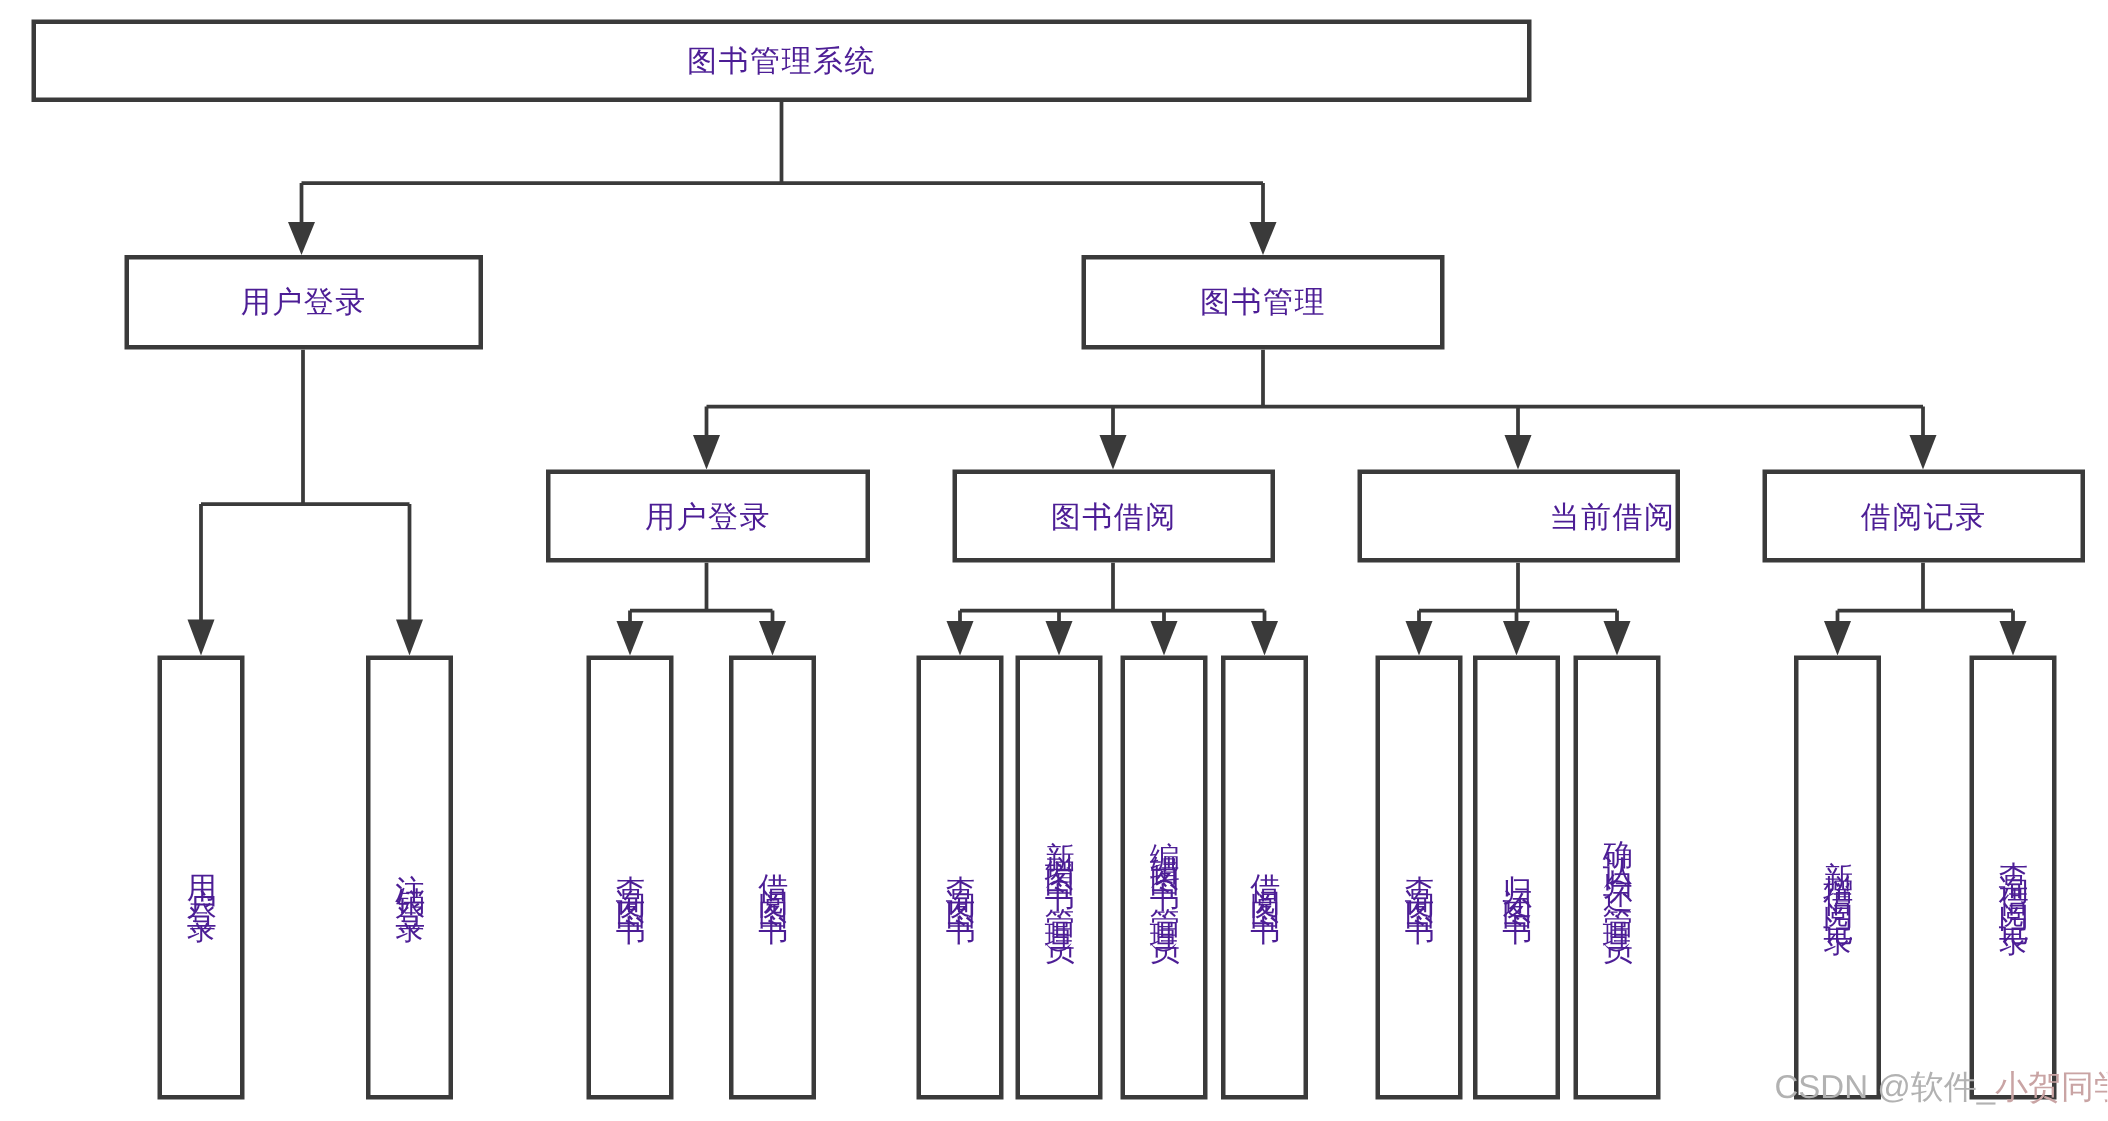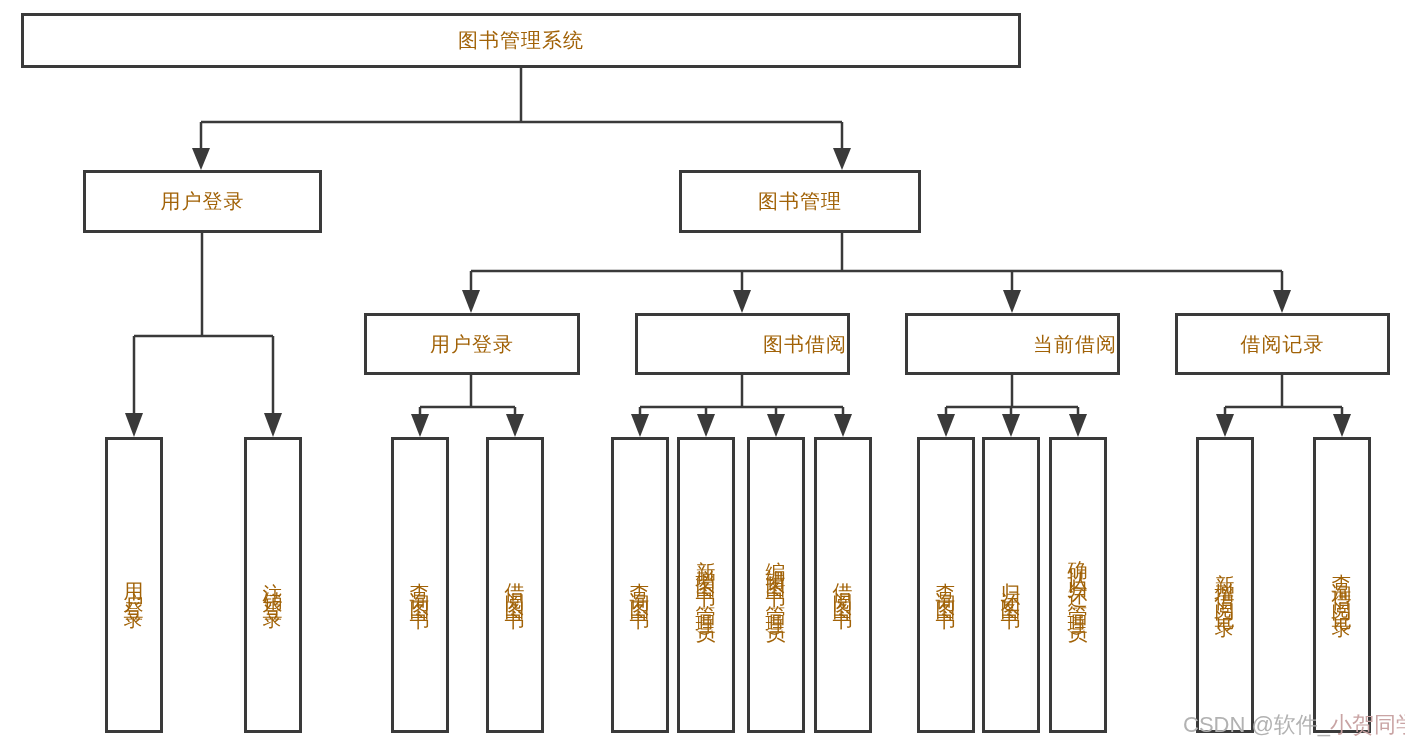--- a/index.html
+++ b/index.html
@@ -20,21 +20,21 @@
   .node {
     position: absolute;
     box-sizing: border-box;
     border: 3px solid #3a3a3a;
     background: #ffffff;
     display: flex;
     align-items: center;
     justify-content: center;
     font-size: 20px;
     letter-spacing: 1px;
-    color: #a16207;
+    color: #4c1d95;
     z-index: 2;
   }
   .node.leaf { width: 58px; top: 437px; height: 296px; }
   .leaf .vtext {
     writing-mode: vertical-rl;
     text-orientation: mixed;
     letter-spacing: 9px;
     line-height: 1;
     font-size: 20px;
     white-space: nowrap;
@@ -126,28 +126,28 @@
     </g>
   </svg>
 
   <div class="node" style="left:21px; top:13px; width:1000px; height:55px;">
     <span>图书管理系统</span>
   </div>
 
   <div class="node" style="left:83px; top:170px; width:239px; height:63px;">
     <span>用户登录</span>
   </div>
-  <div class="node" style="left:679px; top:170px; width:242px; height:63px;justify-content:center;">
+  <div class="node" style="left:721px; top:170px; width:242px; height:63px;justify-content:center;">
     <span>图书管理</span>
   </div>
 
   <div class="node" style="left:364px; top:313px; width:216px; height:62px;">
     <span>用户登录</span>
   </div>
-  <div class="node" style="left:635px; top:313px; width:215px; height:62px;justify-content:flex-end;">
+  <div class="node" style="left:635px; top:313px; width:215px; height:62px;">
     <span>图书借阅</span>
   </div>
   <div class="node" style="left:905px; top:313px; width:215px; height:62px;justify-content:flex-end;">
     <span>当前借阅</span>
   </div>
   <div class="node" style="left:1175px; top:313px; width:215px; height:62px;">
     <span>借阅记录</span>
   </div>
 
   <div class="node leaf" style="left:105px;">

